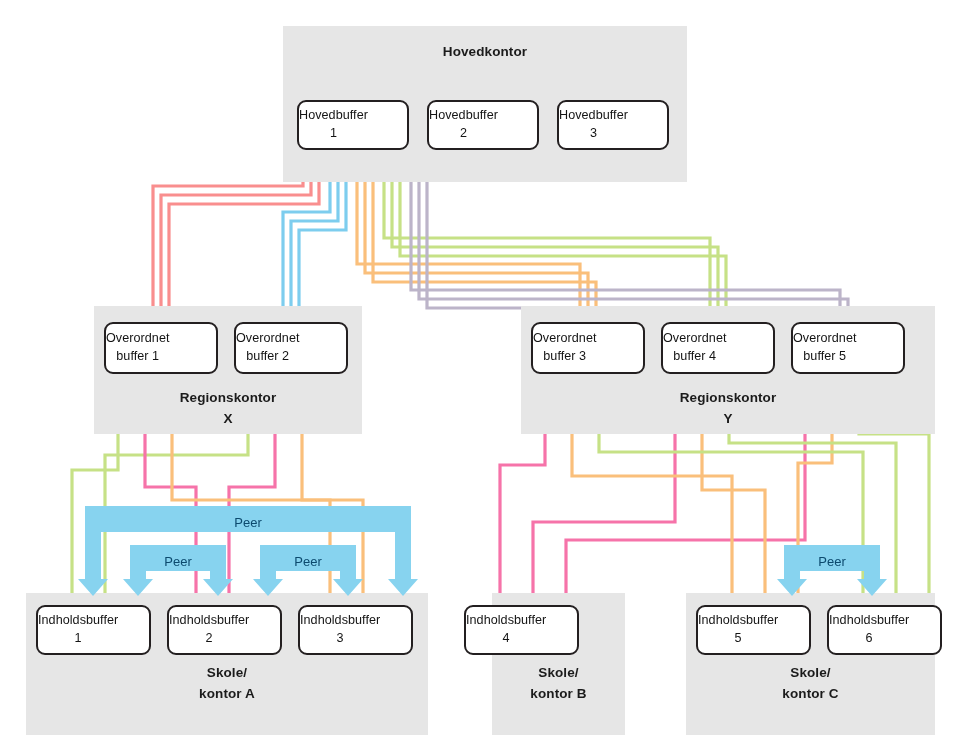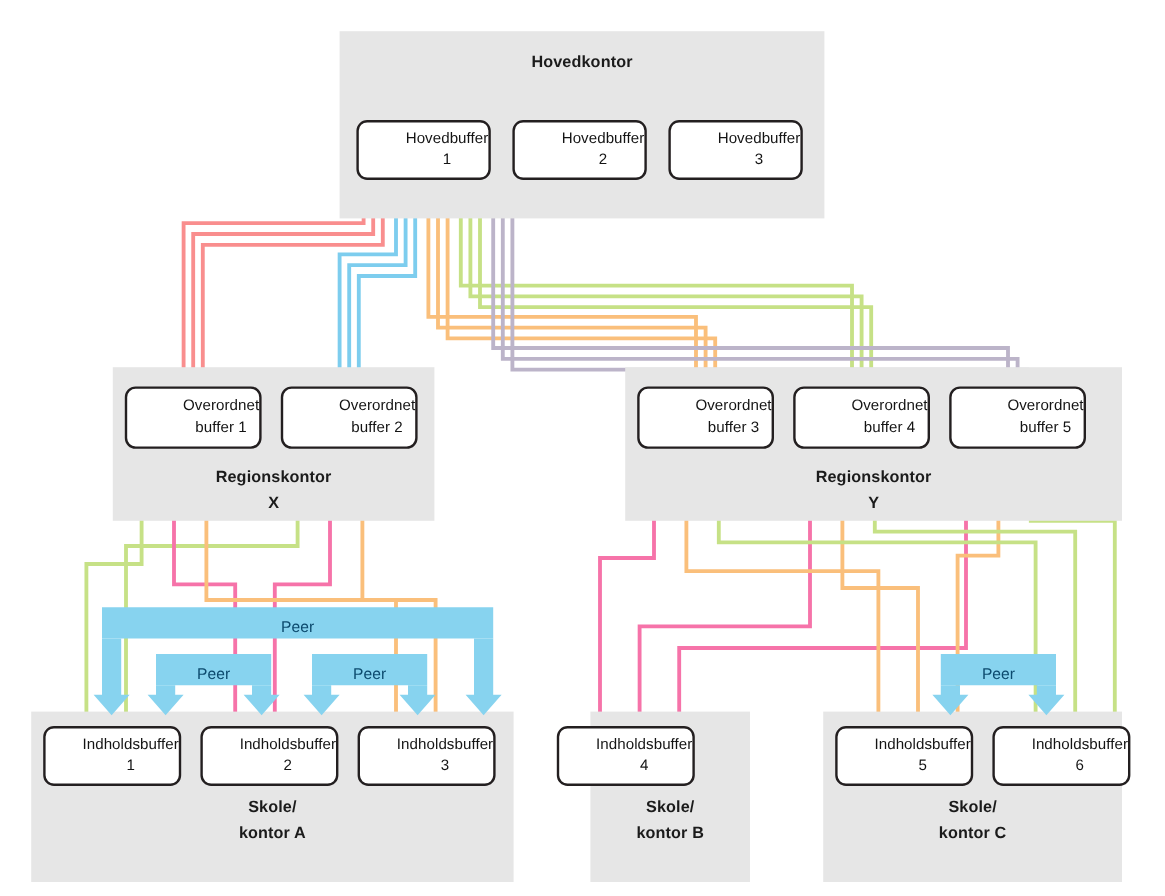--- a/index.html
+++ b/index.html
@@ -5,21 +5,21 @@
 <style>
   html,body{margin:0;padding:0;background:#ffffff;}
   body{font-family:"Liberation Sans", sans-serif;}
   #stage{position:relative;width:971px;height:747px;background:#fff;overflow:hidden;}
   #wires{position:absolute;left:0;top:0;width:971px;height:747px;}
   #panels{position:absolute;left:0;top:0;width:971px;height:747px;}
   .panel{position:absolute;background:#e6e6e6;}
   .panel-label{position:absolute;text-align:center;font-size:13.5px;color:#1b1b1b;
                font-weight:600;line-height:1.55;letter-spacing:.1px;white-space:pre-line;}
   .node{position:absolute;background:#ffffff;border:2.6px solid #231f20;border-radius:9px;
-        box-sizing:border-box;display:flex;align-items:center;justify-content:flex-end;padding-left:30px;}
+        box-sizing:border-box;display:flex;align-items:center;justify-content:flex-start;}
   .node span{display:block;text-align:center;font-size:12.6px;color:#141414;
              line-height:1.42;white-space:pre-line;letter-spacing:.05px;}
   .peer-label{position:absolute;font-size:13px;color:#0c4a6e;text-align:center;line-height:1;}
   #peers{position:absolute;left:0;top:0;width:971px;height:747px;}
 </style>
 </head>
 <body>
 
 <div id="stage">
 

